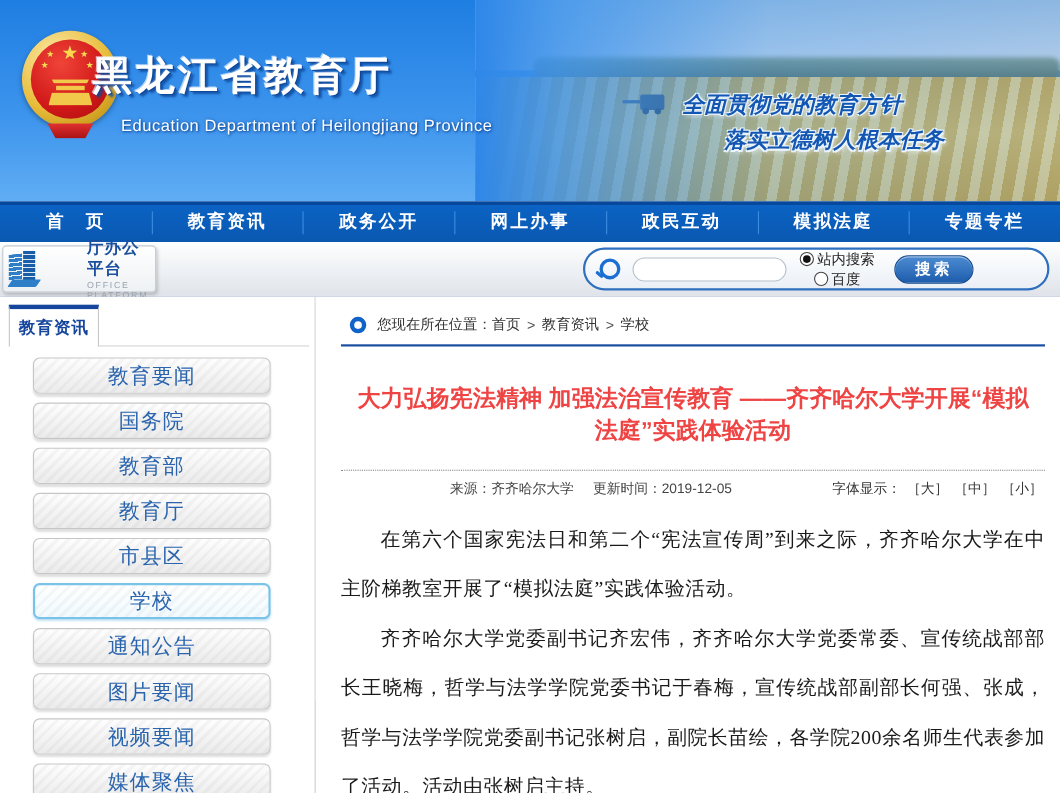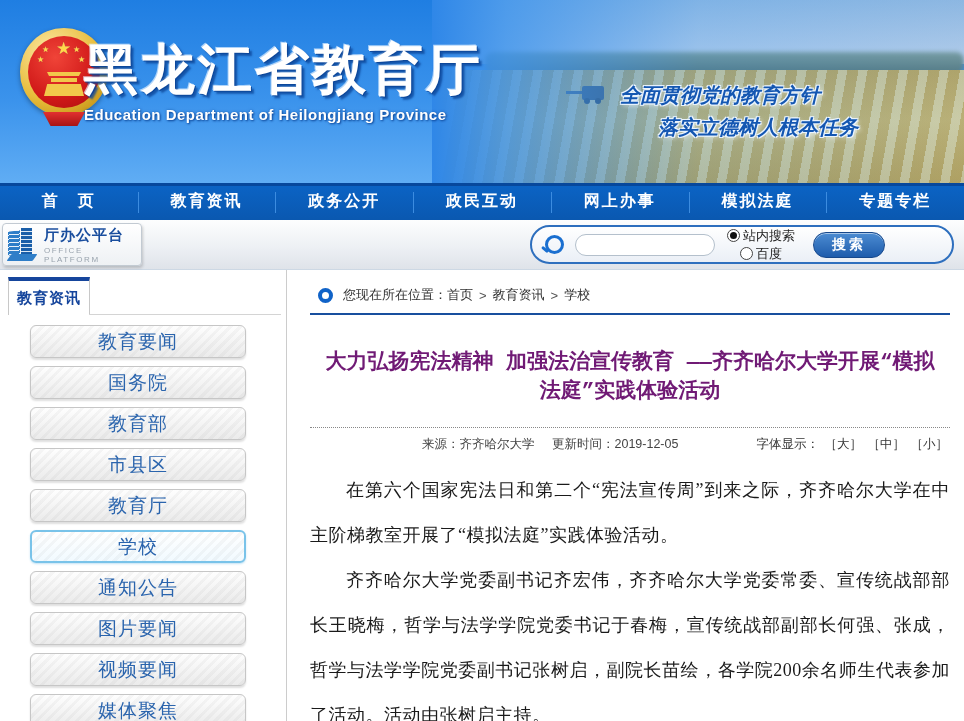--- a/index.html
+++ b/index.html
@@ -42,24 +42,24 @@
   .emblem .gate-roof{position:absolute;left:27px;top:44px;width:34px;height:4px;background:#f2c84b;
       clip-path:polygon(6% 100%,0 0,100% 0,94% 100%);}
   .emblem .gate-mid{position:absolute;left:31px;top:50px;width:26px;height:4px;background:#f2c84b;}
   .emblem .gate-base{position:absolute;left:24px;top:56px;width:40px;height:12px;background:#f2c84b;
       clip-path:polygon(0 100%,8% 0,92% 0,100% 100%);}
   .emblem .ribbon{position:absolute;left:23px;top:84px;width:42px;height:14px;
       background:linear-gradient(180deg,#e23030,#a81414);clip-path:polygon(0 0,100% 0,82% 100%,18% 100%);}
 
   .site-logo{position:absolute;left:84px;top:34px;width:400px;cursor:pointer;}
   .site-title{font-family:"DejaVu Serif","Liberation Serif",serif;font-weight:bold;
-      font-size:54px;color:#ffffff;letter-spacing:3px;line-height:70px;white-space:nowrap;
+      font-size:36px;color:#ffffff;letter-spacing:3px;line-height:70px;white-space:nowrap;
       text-shadow:3px 3px 2px rgba(13,70,152,.8),-1px -1px 0 rgba(230,242,255,.7),1px 1px 0 rgba(13,70,152,.9);}
-  .site-sub{margin-top:2px;font-size:15px;font-weight:bold;color:#fff;letter-spacing:.5px;
-      text-shadow:1px 1px 2px rgba(13,70,152,.95),0 0 3px rgba(13,70,152,.6);}
+  .site-sub{margin-top:2px;font-size:15px;font-weight:normal;color:#fff;letter-spacing:.5px;
+      text-shadow:1px 1px 2px rgba(13,70,152,.95),0 0 3px rgba(13,70,152,.6);padding-left:26px;}
 
   .slogan{position:absolute;font-family:"Liberation Serif","DejaVu Serif",serif;
       font-weight:bold;font-style:italic;font-size:20px;color:#1457b2;white-space:nowrap;
       text-shadow:-1px -1px 0 #eaf4ff,1px -1px 0 #eaf4ff,-1px 1px 0 #eaf4ff,1px 1px 0 #eaf4ff,2px 2px 4px rgba(255,255,255,.7);}
   .slogan1{left:620px;top:82px;}
   .slogan2{left:658px;top:114px;}
 
   
   .nav{position:absolute;top:183px;left:0;width:964px;height:37px;
       background:linear-gradient(180deg,#07489c 0,#07489c 3px,#0b63c4 3px,#0a58b0 100%);}
@@ -67,21 +67,21 @@
   .nav li{flex:1;display:flex;align-items:center;justify-content:center;color:#fff;
       font-size:16px;font-weight:bold;letter-spacing:2px;position:relative;cursor:pointer;}
   .nav li + li::before{content:'';position:absolute;left:0;top:9px;bottom:7px;width:1px;background:#3c8ce0;}
 
   
   .band{position:absolute;top:220px;left:0;width:964px;height:49px;
       background:linear-gradient(180deg,#fdfefe 0%,#edf0f4 55%,#dfe3e9 100%);
       border-bottom:1px solid #cdd8e4;}
   .office{position:absolute;left:2px;top:3px;width:138px;height:41px;cursor:pointer;
       background:linear-gradient(180deg,#ffffff,#eef1f4);border:1px solid #c2cad2;border-radius:4px;
-      box-shadow:1px 2px 3px rgba(0,0,0,.18);display:flex;align-items:center;}
+      box-shadow:1px 2px 3px rgba(0,0,0,.18);display:flex;align-items:center;gap:35px;}
   .bld{position:relative;width:32px;height:37px;margin-left:3px;flex:none;}
   .bld .t1{position:absolute;left:2px;top:5px;width:12px;height:24px;
       background:repeating-linear-gradient(180deg,#2f7ec8 0 3px,#eaf2fa 3px 4px);transform:skewY(-6deg);}
   .bld .t2{position:absolute;left:15px;top:1px;width:11px;height:28px;
       background:repeating-linear-gradient(180deg,#1a5ea8 0 3px,#dce8f4 3px 4px);}
   .bld .base{position:absolute;left:3px;bottom:2px;width:26px;height:7px;background:#2f7ec8;
       transform:skewX(-35deg);border-radius:1px;}
   .office .texts{margin-left:6px;}
   .office .t1{font-size:15px;font-weight:bold;color:#1a4e9e;letter-spacing:1px;}
   .office .t2{font-size:8px;color:#9aa4ae;letter-spacing:1.6px;margin-top:1px;}
@@ -126,26 +126,26 @@
   
   .main{position:absolute;left:287px;top:270px;width:677px;height:366px;background:#fff;}
   .crumbs{position:absolute;left:31px;top:16px;display:flex;align-items:center;font-size:13px;color:#333;}
   .crumb-dot{width:7px;height:7px;border:4px solid #1063c8;border-radius:50%;background:#fff;
       margin-right:10px;flex:none;}
   .crumbs a{color:#333;text-decoration:none;cursor:pointer;}
   .crumb-sep{margin:0 6px;color:#555;}
   .crumb-line{position:absolute;left:23px;right:14px;top:43px;height:2px;background:#184f9e;}
 
   .article-title{position:absolute;left:23px;top:78px;width:640px;text-align:center;
-      font-family:Liberation Mono, monospace;font-size:21px;font-weight:bold;
-      color:#701a75;line-height:29px;}
+      font-family:Liberation Sans, sans-serif;font-size:21px;font-weight:bold;
+      color:#ef4444;line-height:29px;}
   .article-title span{display:inline-block;max-width:612px;}
 
   .dotted{position:absolute;left:23px;right:14px;top:157px;border-top:1px dotted #888;}
-  .meta{position:absolute;left:23px;right:14px;top:164px;height:20px;font-size:12.5px;color:#444;}
+  .meta{position:absolute;left:10px;right:14px;top:164px;height:20px;font-size:12.5px;color:#444;}
   .meta-src{position:absolute;left:112px;top:2px;white-space:nowrap;}
   .meta-src b{font-weight:normal;margin-right:14px;}
   .meta-font{position:absolute;right:2px;top:2px;white-space:nowrap;color:#333;}
   .meta-font .fs{cursor:pointer;margin-left:2px;}
 
   .body-text{position:absolute;left:23px;top:198px;width:640px;
       font-family:"Liberation Serif","DejaVu Serif",serif;font-size:18px;color:#1a1a1a;
       line-height:45px;letter-spacing:.5px;}
   .body-text p{margin:0;text-indent:2em;text-align:justify;}
 </style>
@@ -183,22 +183,22 @@
 
     <div class="slogan slogan1">全面贯彻党的教育方针</div>
     <div class="slogan slogan2">落实立德树人根本任务</div>
   </div>
 
   <div class="nav">
     <ul>
       <li>首　页</li>
       <li>教育资讯</li>
       <li>政务公开</li>
+      <li>网上办事</li>
       <li>政民互动</li>
-      <li>网上办事</li>
       <li>模拟法庭</li>
       <li>专题专栏</li>
     </ul>
   </div>
 
   <div class="band">
     <div class="office">
       <div class="bld">
         <div class="t1"></div>
           <div class="t2"></div>
@@ -234,24 +234,24 @@
       <div class="menu-btn">
           <span>教育要闻</span>
         </div>
       <div class="menu-btn">
           <span>国务院</span>
         </div>
       <div class="menu-btn">
           <span>教育部</span>
         </div>
       <div class="menu-btn">
+          <span>教育厅</span>
+        </div>
+      <div class="menu-btn">
           <span>市县区</span>
-        </div>
-      <div class="menu-btn">
-          <span>教育厅</span>
         </div>
       <div class="menu-btn active">
           <span>学校</span>
         </div>
       <div class="menu-btn">
           <span>通知公告</span>
         </div>
       <div class="menu-btn">
           <span>图片要闻</span>
         </div>

